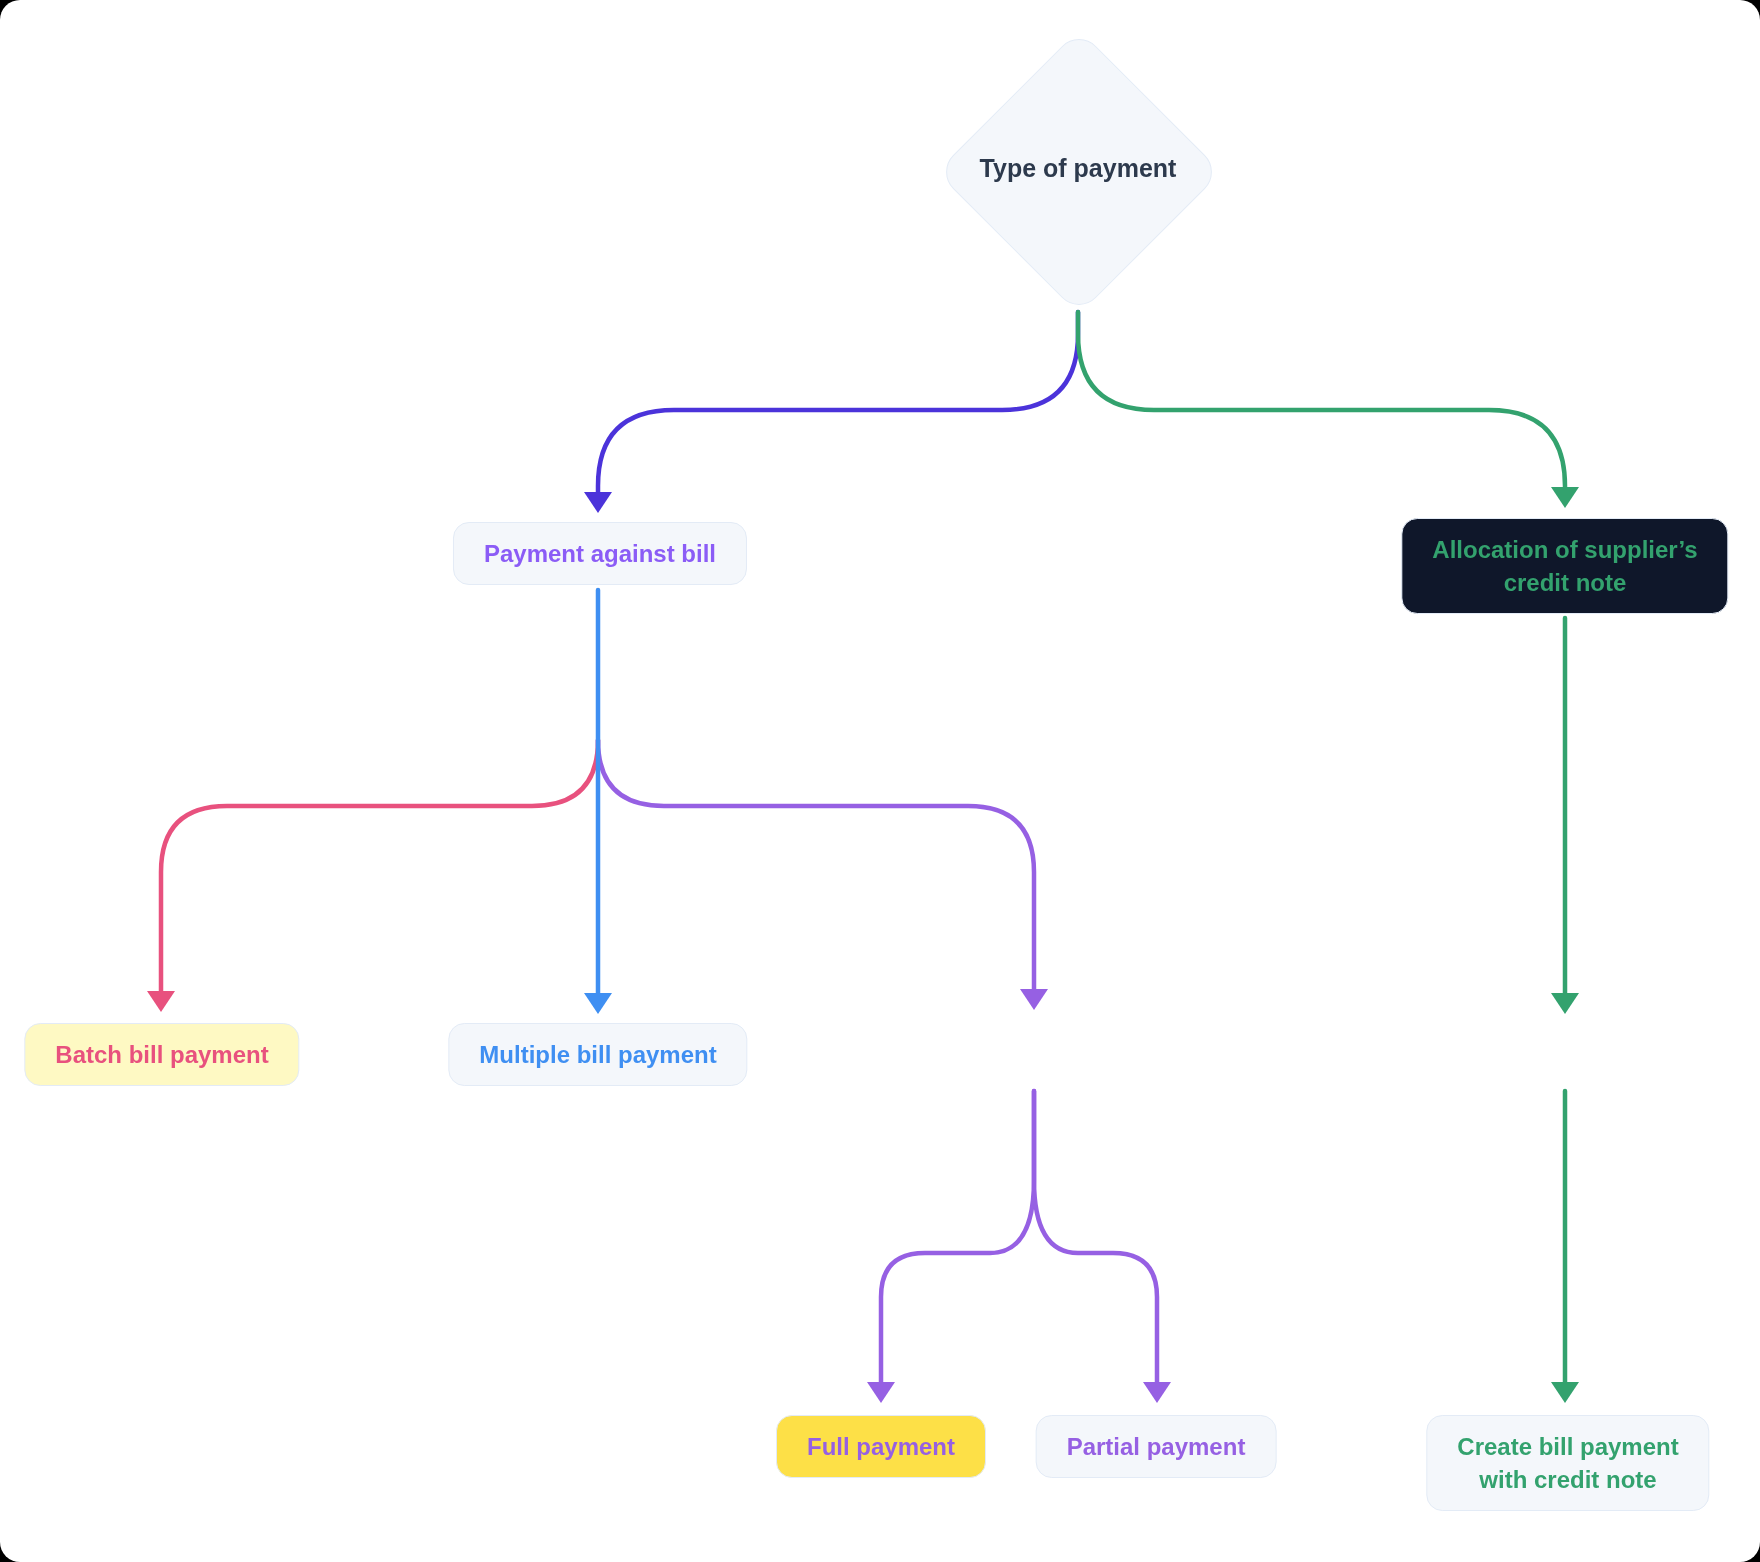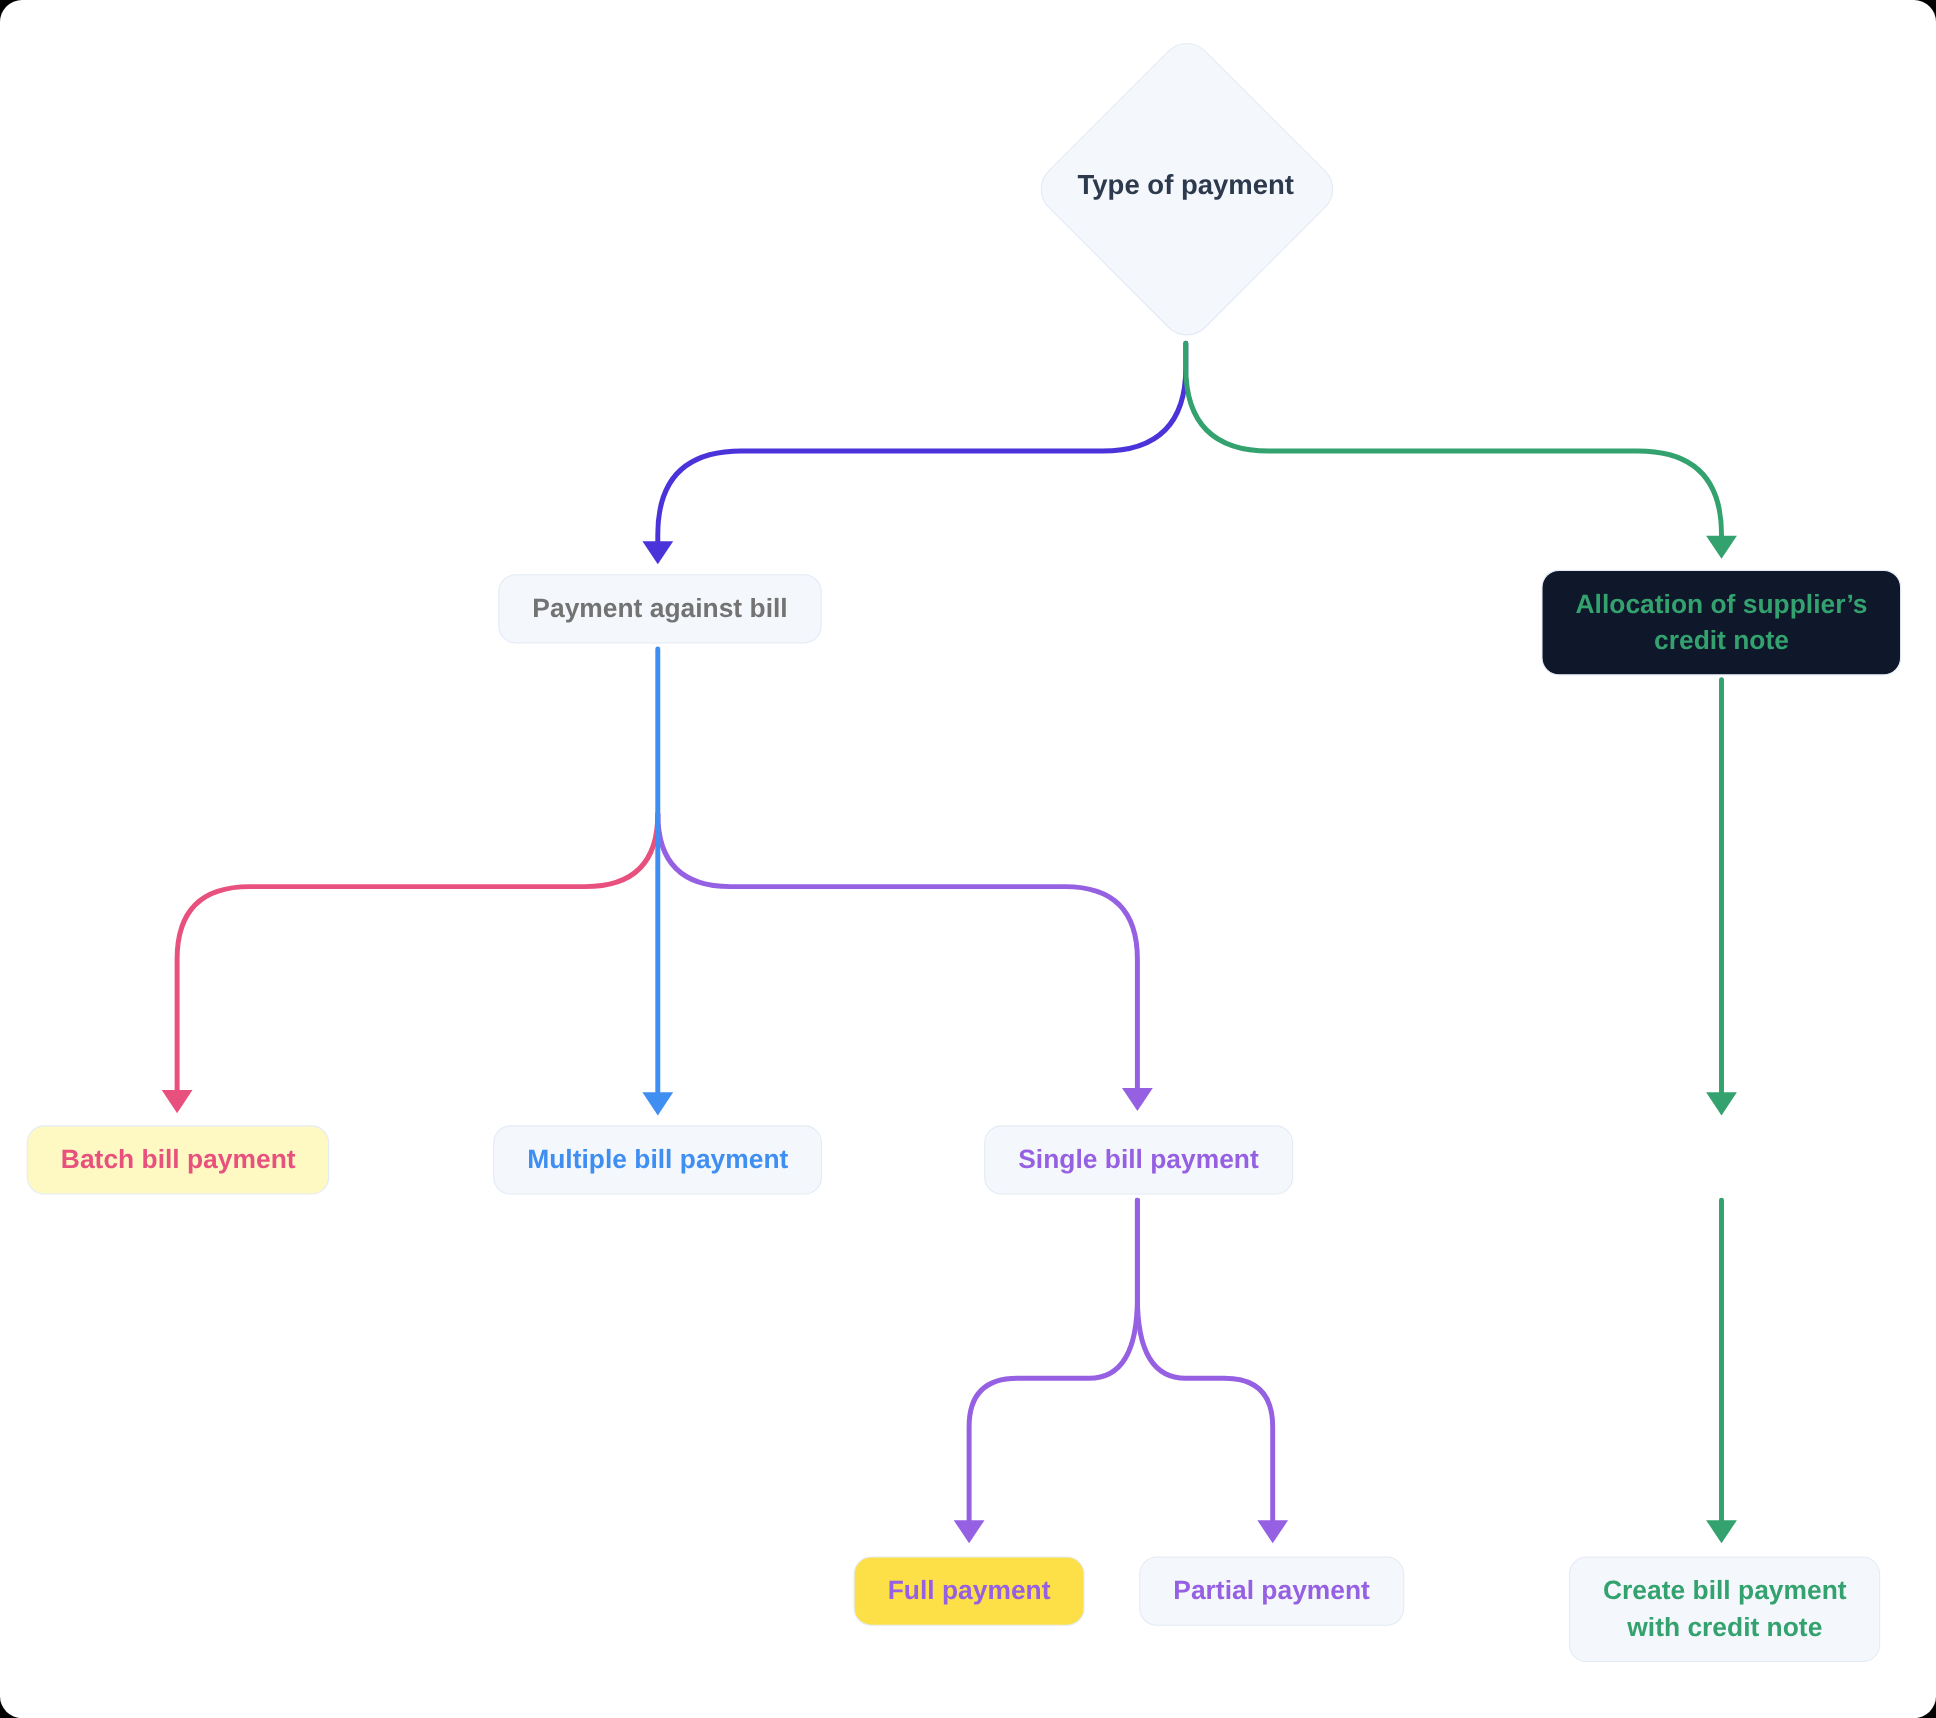--- a/index.html
+++ b/index.html
@@ -96,30 +96,29 @@
     <path class="edge" d="M 1034 1091 L 1034 1180 Q 1034 1253 1078 1253 L 1113 1253 Q 1157 1253 1157 1297 L 1157 1386" stroke="#9660E3"></path>
     <path d="M 1143 1382 L 1171 1382 L 1157 1403 Z" fill="#9660E3"></path>
 
     <path class="edge" d="M 1565 1091 L 1565 1386" stroke="#33A26E"></path>
     <path d="M 1551 1382 L 1579 1382 L 1565 1403 Z" fill="#33A26E"></path>
   </svg>
 
   <div class="diamond-shape" style="background-color: rgb(244, 247, 251); border-color: rgb(227, 235, 246);"></div>
   <div class="diamond-label" style="color: rgb(45, 58, 77);">Type of payment</div>
 
-  <div class="node" style="left: 600px; top: 522px; color: #737373; background-color: rgb(244, 247, 251); border-color: rgb(227, 235, 246);">Payment against bill</div>
+  <div class="node" style="left: 600px; top: 522px; color: #8b5cf6; background-color: rgb(244, 247, 251); border-color: rgb(227, 235, 246);">Payment against bill</div>
 
   <div class="node" style="left: 1565px; top: 518px; color: rgb(51, 162, 110); background-color: #0f172a; border-color: rgb(227, 235, 246);">Allocation of supplier’s
 credit note</div>
 
   <div class="node" style="left: 162px; top: 1023px; color: rgb(232, 81, 126); background-color: #fef9c3; border-color: rgb(227, 235, 246);">Batch bill payment</div>
 
   <div class="node" style="left: 598px; top: 1023px; color: rgb(63, 143, 242); background-color: rgb(244, 247, 251); border-color: rgb(227, 235, 246);">Multiple bill payment</div>
 
-  <div class="node" style="left: 1035px; top: 1023px; color: rgb(150, 96, 227); background-color: rgb(244, 247, 251); border-color: rgb(227, 235, 246);">Single bill payment</div>
 
 
   <div class="node" style="left: 881px; top: 1415px; color: rgb(150, 96, 227); background-color: #fde047; border-color: rgb(227, 235, 246);">Full payment</div>
 
   <div class="node" style="left: 1156px; top: 1415px; color: rgb(150, 96, 227); background-color: rgb(244, 247, 251); border-color: rgb(227, 235, 246);">Partial payment</div>
 
   <div class="node" style="left: 1568px; top: 1415px; color: rgb(51, 162, 110); background-color: rgb(244, 247, 251); border-color: rgb(227, 235, 246);">Create bill payment
 with credit note</div>
 
 </div>

